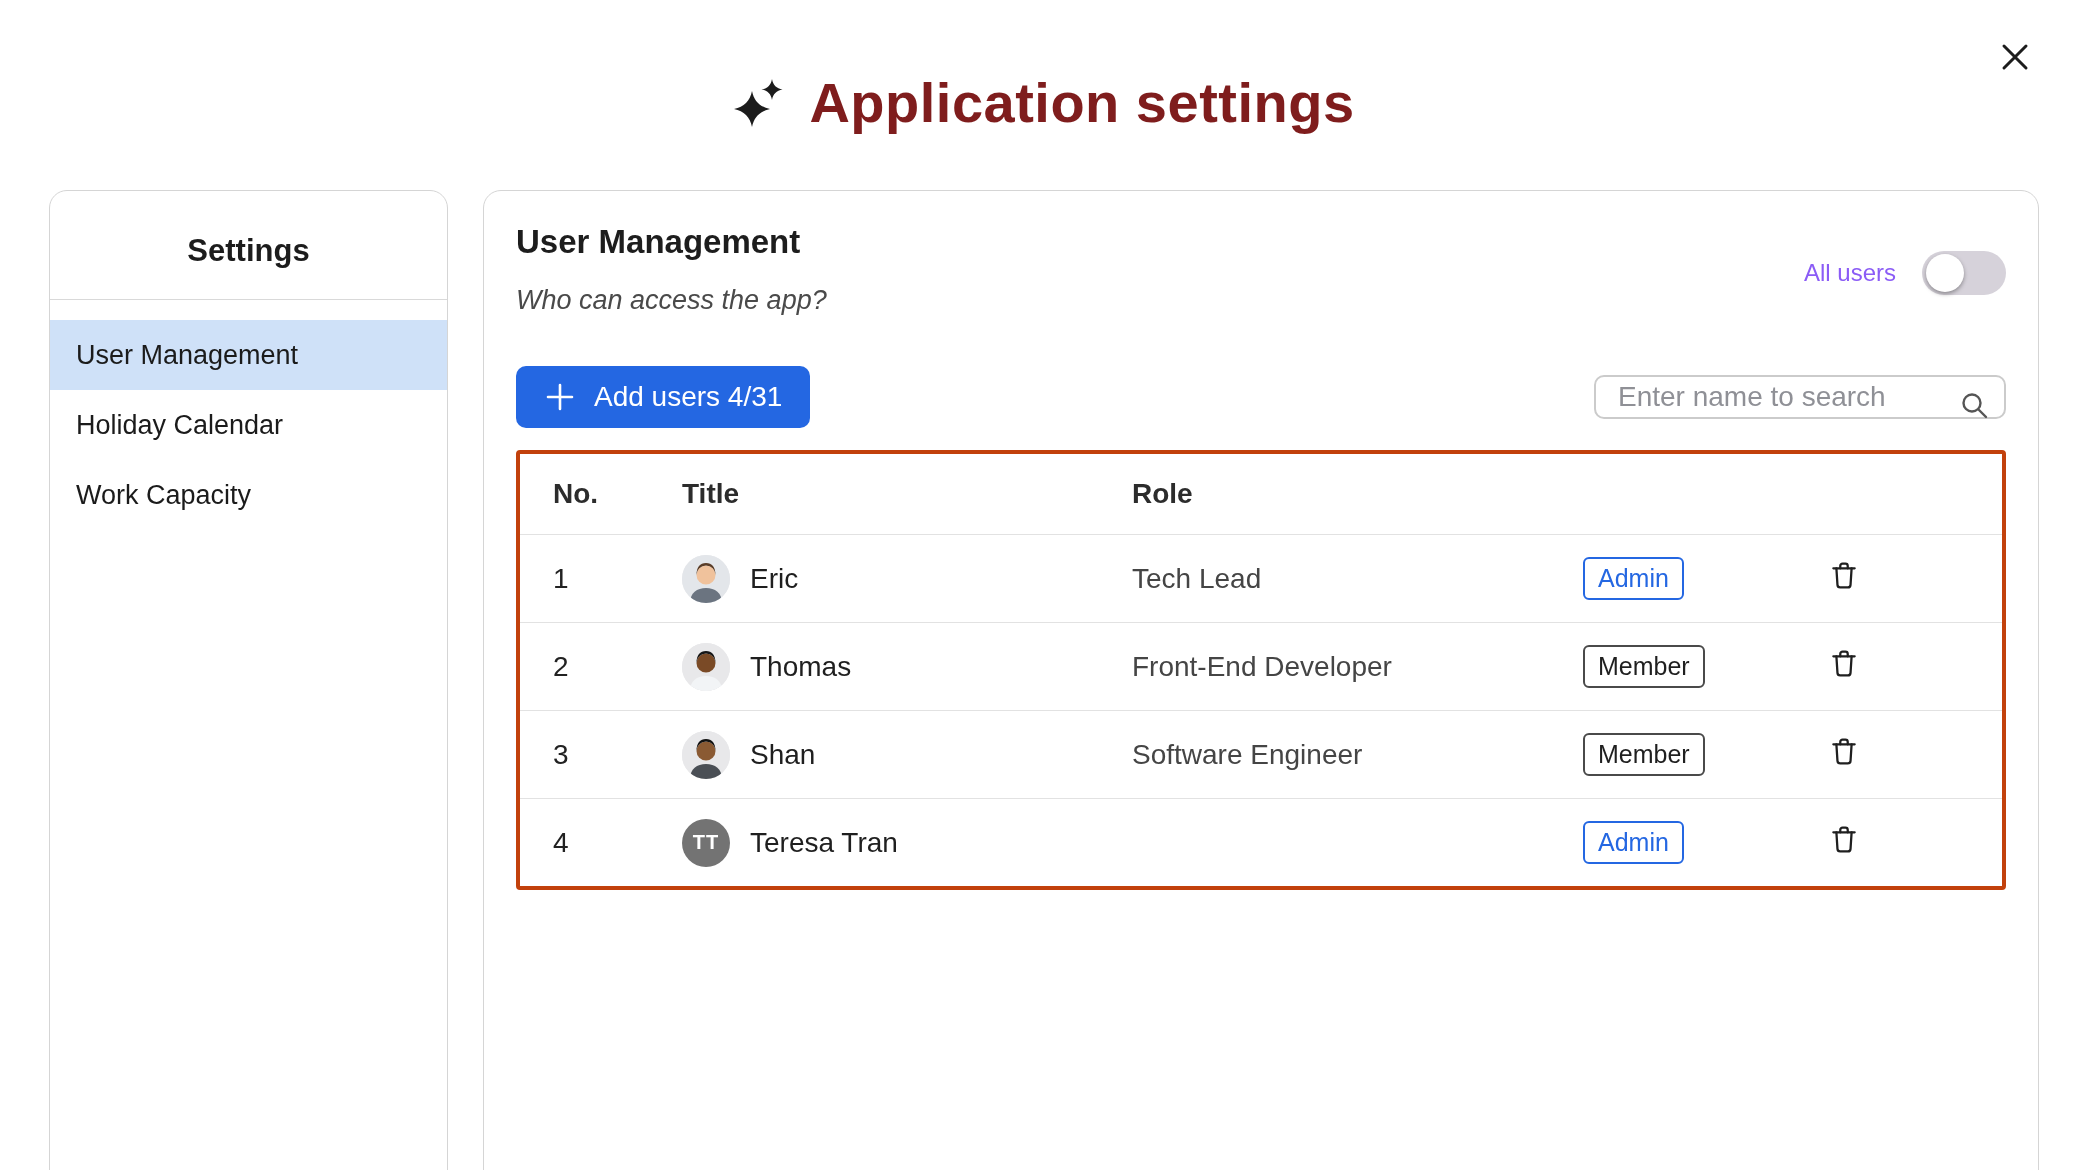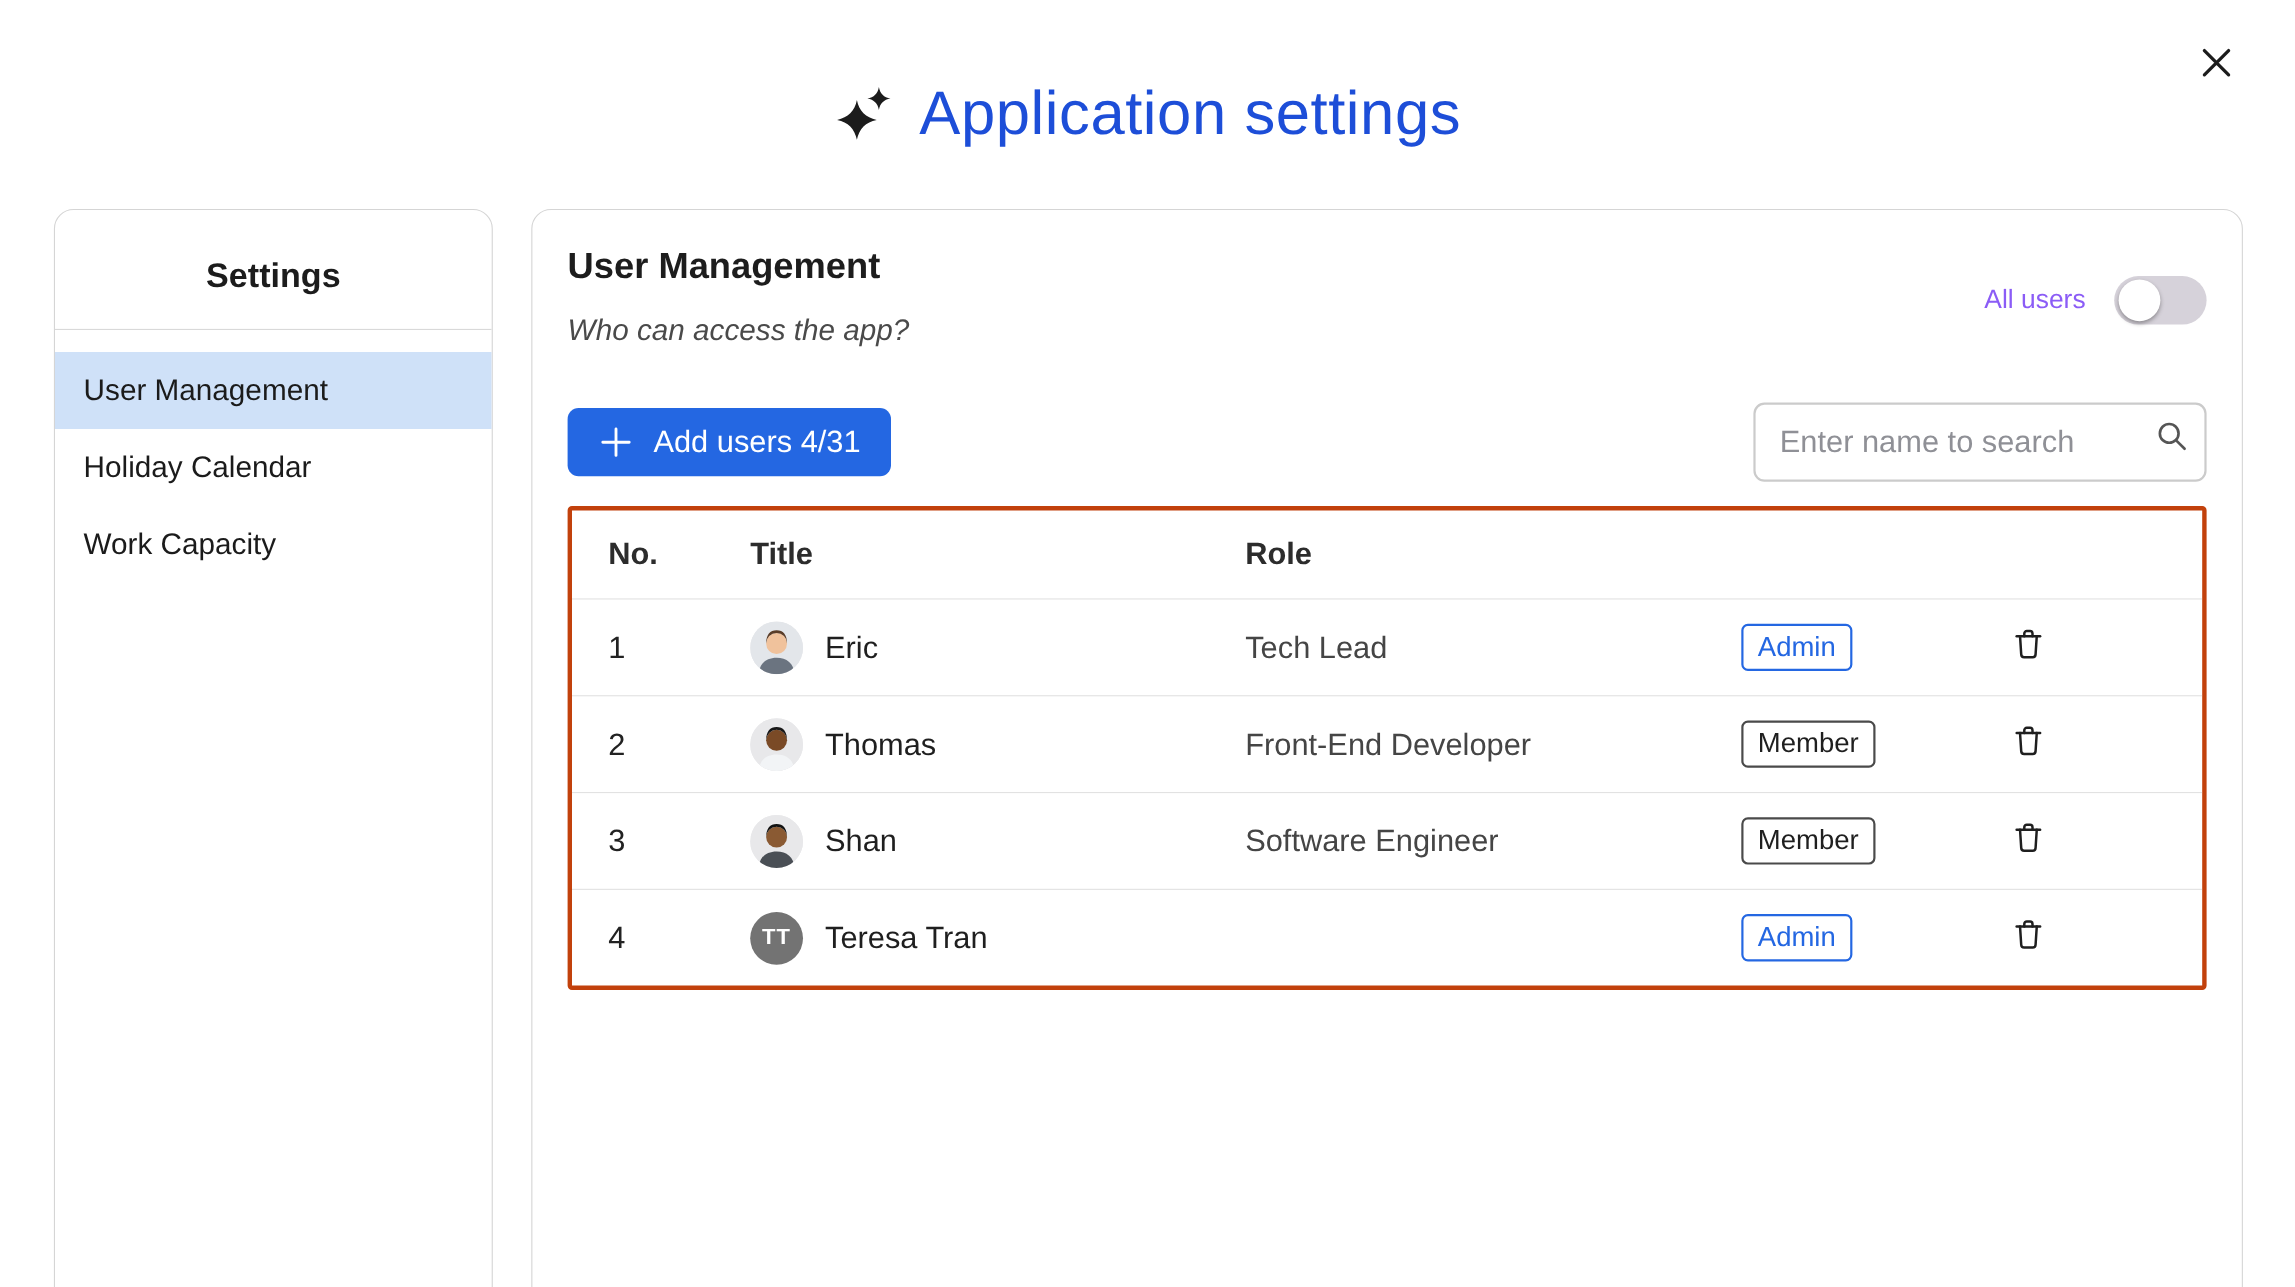--- a/index.html
+++ b/index.html
@@ -10,21 +10,21 @@
     font-family: "Liberation Sans", sans-serif;
     color: #222;
     overflow: hidden;
   }
 
   
   .app-header {
     position: absolute; top: 70px; left: 0; right: 0;
     display: flex; justify-content: center; align-items: center; gap: 22px;
   }
-  .app-title { font-size: 56px; font-weight: 400; color: #1d4ed8; letter-spacing: .5px; }
+  .app-title { font-size: 56px; font-weight: 700; color: #7f1d1d; letter-spacing: .5px; }
   .sparkles { width: 56px; height: 56px; }
 
   .close-btn {
     position: absolute; top: 38px; right: 52px;
     width: 38px; height: 38px;
     background: none; border: none; cursor: pointer; padding: 0;
   }
   .close-btn svg { width: 100%; height: 100%; }
 
   
@@ -78,21 +78,21 @@
   }
   .add-btn {
     display: inline-flex; align-items: center; gap: 18px;
     background: var(--accent, #2467e2); color: #fff;
     font-size: 28px; font-family: inherit;
     border: none; border-radius: 10px;
     height: 62px; padding: 0 28px; cursor: pointer;
   }
   .add-btn svg { width: 32px; height: 32px; }
 
-  .search-wrap { position: relative; width: 412px; height: 72px; }
+  .search-wrap { position: relative; width: 412px; height: 44px; }
   .search-wrap input {
     width: 100%; height: 100%;
     border: 2px solid #cbcbcb; border-radius: 10px;
     font-size: 28px; font-family: inherit;
     padding: 0 62px 0 22px; color: #333; outline: none;
   }
   .search-wrap input::placeholder { color: #8f9096; }
   .search-icon {
     position: absolute; right: 16px; top: 14px;
     width: 32px; height: 32px; pointer-events: none;

